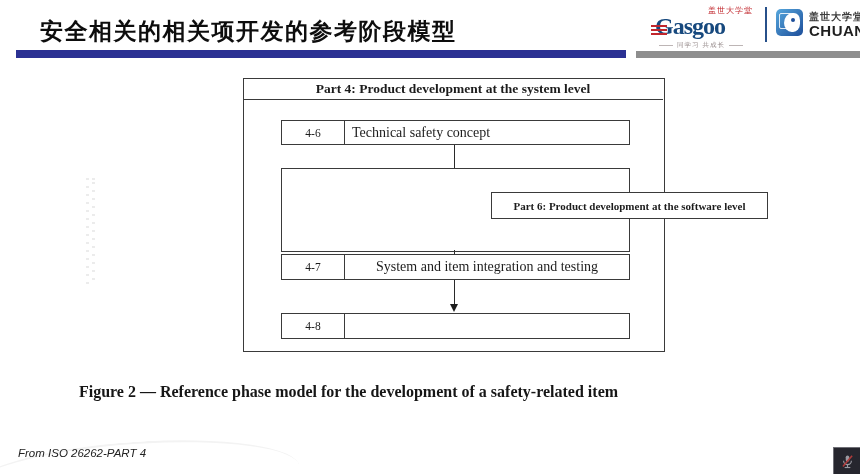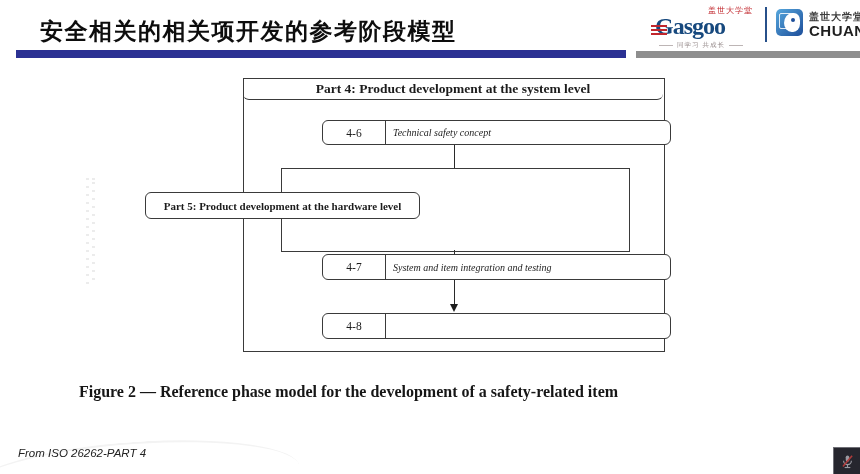--- a/index.html
+++ b/index.html
@@ -33,29 +33,29 @@
 
   
   .watermark{position:absolute;left:86px;top:178px;width:10px;height:108px;}
   .watermark i{position:absolute;top:0;width:3px;height:100%;background:repeating-linear-gradient(to bottom,rgba(120,120,120,.14) 0 2px,transparent 2px 8px);}
   .watermark i.c1{left:0;}
   .watermark i.c2{left:6px;background-position:0 4px;}
 
   .swoosh{position:absolute;left:-30px;top:442px;width:330px;height:70px;border-top:2px solid #f3f3f3;border-radius:50%;transform:rotate(-4deg);}
 
   
-  .serif{font-family:"Liberation Serif",serif;color:#1c1c1c;border-radius:6px;}
+  .serif{font-family:"Liberation Serif",serif;color:#1c1c1c;}
   .outer-box{position:absolute;left:243px;top:78px;width:420px;height:272px;border:1px solid #3a3a3a;background:transparent;}
   .outer-title{position:absolute;left:243px;top:78px;width:420px;height:22px;line-height:22px;text-align:center;font-size:13.5px;font-weight:bold;border-bottom:1px solid #3a3a3a;box-sizing:border-box;}
   .inner-rect{position:absolute;left:281px;top:168px;width:347px;height:82px;border:1px solid #3a3a3a;z-index:1;}
-  .flow-box{position:absolute;left:281px;width:347px;height:24px;border:1px solid #3a3a3a;background:#fff;z-index:2;display:flex;align-items:center;margin-left:41px;}
+  .flow-box{position:absolute;left:281px;width:347px;height:24px;border:1px solid #3a3a3a;background:#fff;z-index:2;display:flex;align-items:center;}
   .flow-box .id-cell{width:63px;height:100%;border-right:1px solid #3a3a3a;box-sizing:border-box;display:flex;align-items:center;justify-content:center;font-size:11.5px;}
-  .flow-box .label-cell{flex:1;padding-left:7px;font-size:10px;white-space:nowrap;font-style:italic;}
+  .flow-box .label-cell{flex:1;padding-left:7px;font-size:14px;white-space:nowrap;}
   .b46{top:120px;height:23px;}
-  .b47{top:254px;}
+  .b47{top:254px;gap:24px;}
   .b48{top:313px;gap:42px;}
   .part-box{position:absolute;top:192px;height:25px;border:1px solid #3a3a3a;background:#fff;z-index:3;display:flex;align-items:center;justify-content:center;font-size:11px;font-weight:bold;white-space:nowrap;}
   .p5{left:145px;width:273px;}
   .p6{left:491px;width:275px;}
   .vline{position:absolute;width:1px;background:#2a2a2a;left:454px;z-index:0;}
   .v1{top:144px;height:24px;}
   .v2{top:250px;height:4px;}
   .v3{top:278px;height:27px;}
   .arrowhead{position:absolute;left:450px;top:304px;width:0;height:0;border-left:4.5px solid transparent;border-right:4.5px solid transparent;border-top:8px solid #1c1c1c;}
 
@@ -111,21 +111,21 @@
   <div class="inner-rect"></div>
   <div class="vline v2"></div>
   <div class="vline v3"></div>
   <div class="arrowhead"></div>
 
   <div class="flow-box b46 serif">
     <div class="id-cell">4-6</div>
     <div class="label-cell">Technical safety concept</div>
   </div>
 
-  <div class="part-box p5 serif">Part 5: Product development at the hardware level</div>
+  <div class="part-box p6 serif">Part 6: Product development at the software level</div>
 
   <div class="flow-box b47 serif">
     <div class="id-cell">4-7</div>
     <div class="label-cell">System and item integration and testing</div>
   </div>
 
   <div class="flow-box b48 serif">
     <div class="id-cell">4-8</div>
   </div>
 

